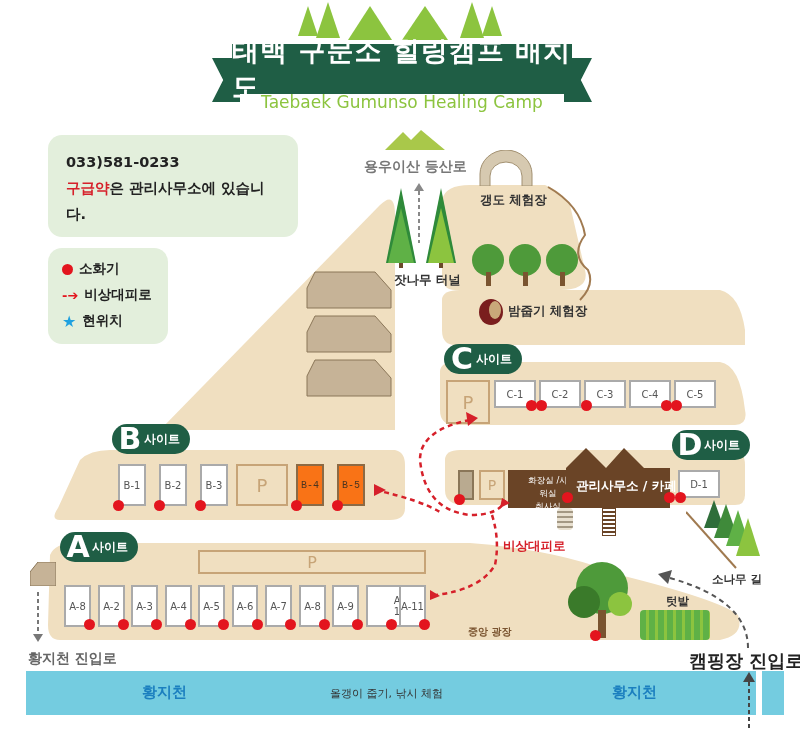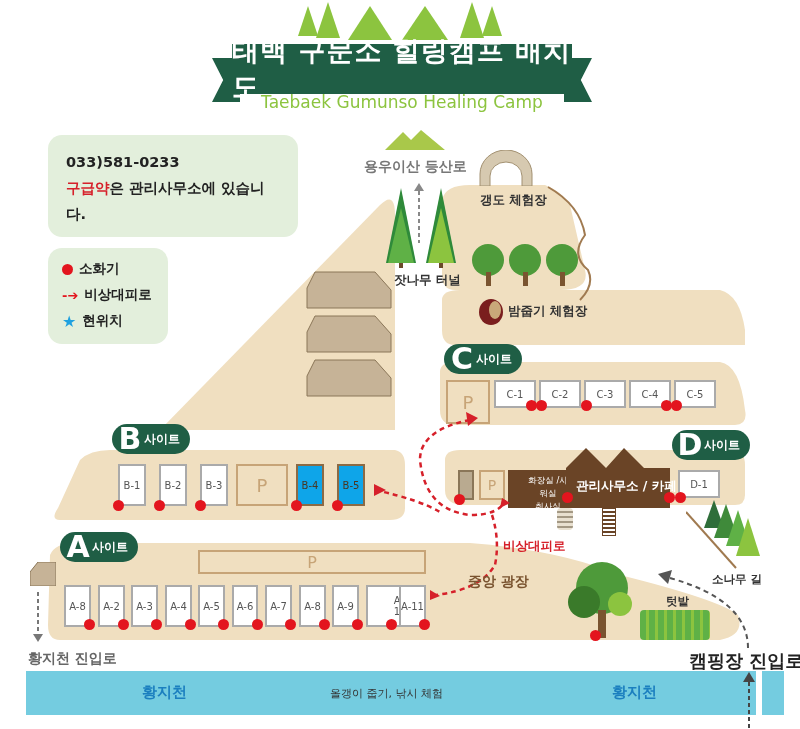--- a/index.html
+++ b/index.html
@@ -12,21 +12,21 @@
   .subtitle { position: absolute; left: 232px; top: 92px; width: 340px; text-align: center; color: #8cc43f; font-size: 17px; }
   .info-box { position: absolute; left: 48px; top: 135px; width: 250px; height: 102px; background: #e3efdc; border-radius: 14px; padding: 14px 18px; font-size: 14.5px; font-weight: bold; color: #222; line-height: 26px; }
   .info-box .red { color: #d6202a; }
   .legend-box { position: absolute; left: 48px; top: 248px; width: 120px; height: 96px; background: #e3efdc; border-radius: 14px; padding: 8px 14px; font-size: 13.5px; font-weight: bold; color: #222; }
   .legend-row { display: flex; align-items: center; height: 26px; gap: 6px; }
   .dot { width: 11px; height: 11px; border-radius: 50%; background: #e3151e; }
   .site-badge { position: absolute; height: 30px; background: #1f5e45; border-radius: 15px; color: #fff; display: flex; align-items: center; padding: 0 10px 0 4px; }
   .site-badge .letter { font-size: 30px; font-weight: bold; width: 28px; text-align: center; line-height: 30px; }
   .site-badge .sub { font-size: 12px; font-weight: bold; }
   .slot { position: absolute; background: #fff; border: 2px solid #aaa; font-size: 10px; color: #555; display: flex; align-items: center; justify-content: center; }
-  .slot.brown { background: #0ea5e9; border-color: #8c6a44; color: #4a3520; }
+  .slot.brown { background: #f97316; border-color: #8c6a44; color: #4a3520; font-family: Liberation Mono, monospace; }
   .park { position: absolute; border: 2px solid #c7a477; background: #f0dfc0; color: #c7a477; font-size: 18px; display: flex; align-items: center; justify-content: center; }
   .ext { position: absolute; width: 11px; height: 11px; border-radius: 50%; background: #e3151e; }
   .label { position: absolute; font-size: 12.5px; font-weight: bold; color: #333; white-space: nowrap; }
   .river { position: absolute; left: 26px; top: 671px; width: 730px; height: 44px; background: #74cce0; }
   .river2 { position: absolute; left: 762px; top: 671px; width: 22px; height: 44px; background: #74cce0; }
   .river-label { position: absolute; font-size: 15px; font-weight: bold; color: #1b7fbf; }
 </style>
 </head>
 <body>
 
@@ -232,21 +232,21 @@
   </g>
   <g fill="#d6202a">
     <polygon points="478,418 466,412 468,426"></polygon>
     <polygon points="374,484 386,490 374,496"></polygon>
     <polygon points="502,498 510,503 500,508"></polygon>
     <polygon points="430,590 440,596 430,600"></polygon>
   </g>
 </svg>
 <div class="label" style="left:503px;top:538px;color:#d6202a;">비상대피로</div>
 
-<div class="label" style="left:468px;top:573px;font-size:14px;color:#7a5430;">중앙 광장</div>
+<div class="label" style="left:468px;top:625px;font-size:10px;color:#7a5430;">중앙 광장</div>
 
 <svg class="abs" style="left:562px;top:560px" width="80" height="80">
   <circle cx="40" cy="28" r="26" fill="#4e9a3a"></circle>
   <circle cx="22" cy="42" r="16" fill="#3a7a2a"></circle>
   <circle cx="58" cy="44" r="12" fill="#8cc43f"></circle>
   <rect x="36" y="50" width="8" height="28" fill="#7a5430"></rect>
 </svg>
 <div class="ext" style="left:590px;top:630px;"></div>
 <div class="label" style="left:666px;top:594px;font-size:11.5px;">텃밭</div>
 <div class="abs" style="left:640px;top:610px;width:70px;height:30px;background:repeating-linear-gradient(90deg,#5fb146 0 6px,#8cc43f 6px 9px);border-radius:4px;"></div>

